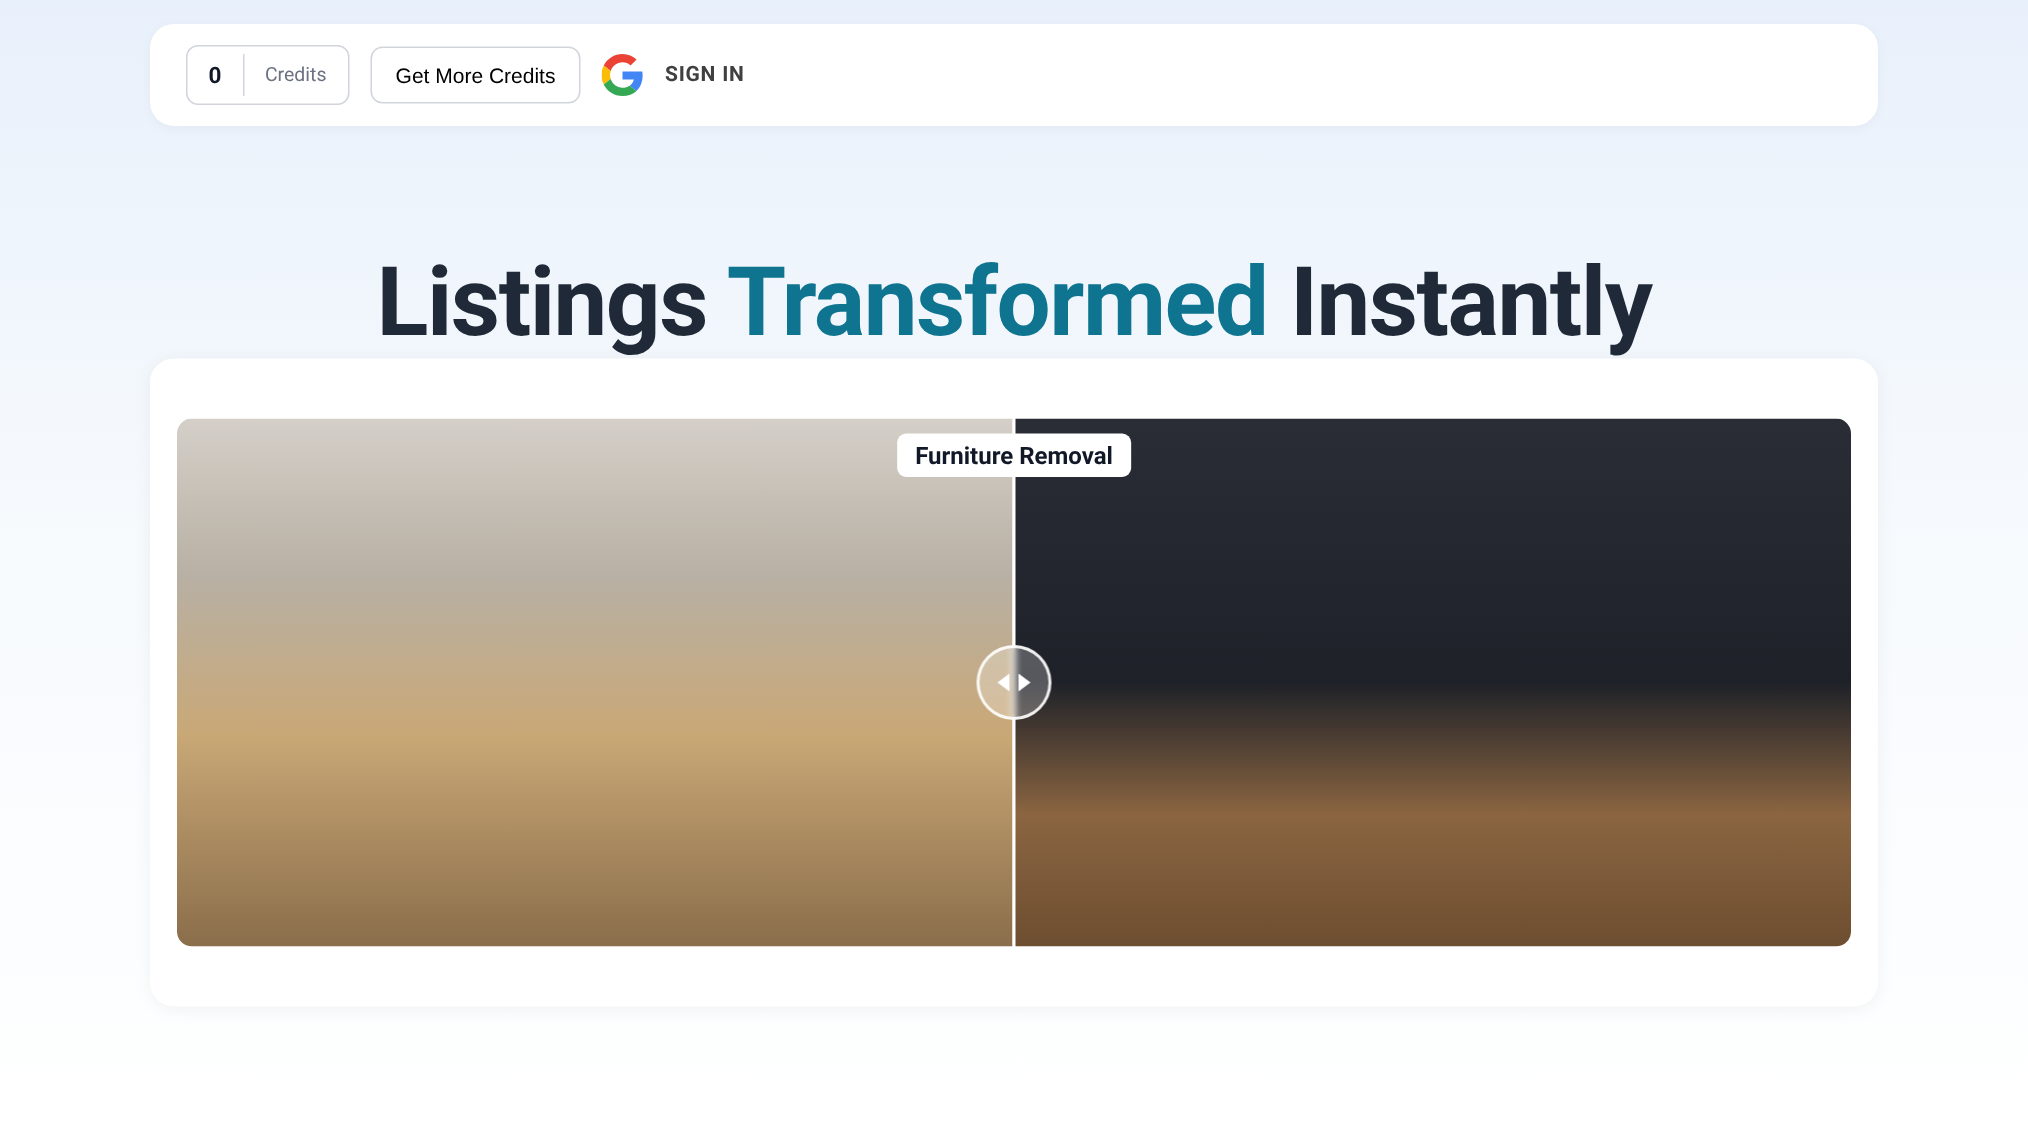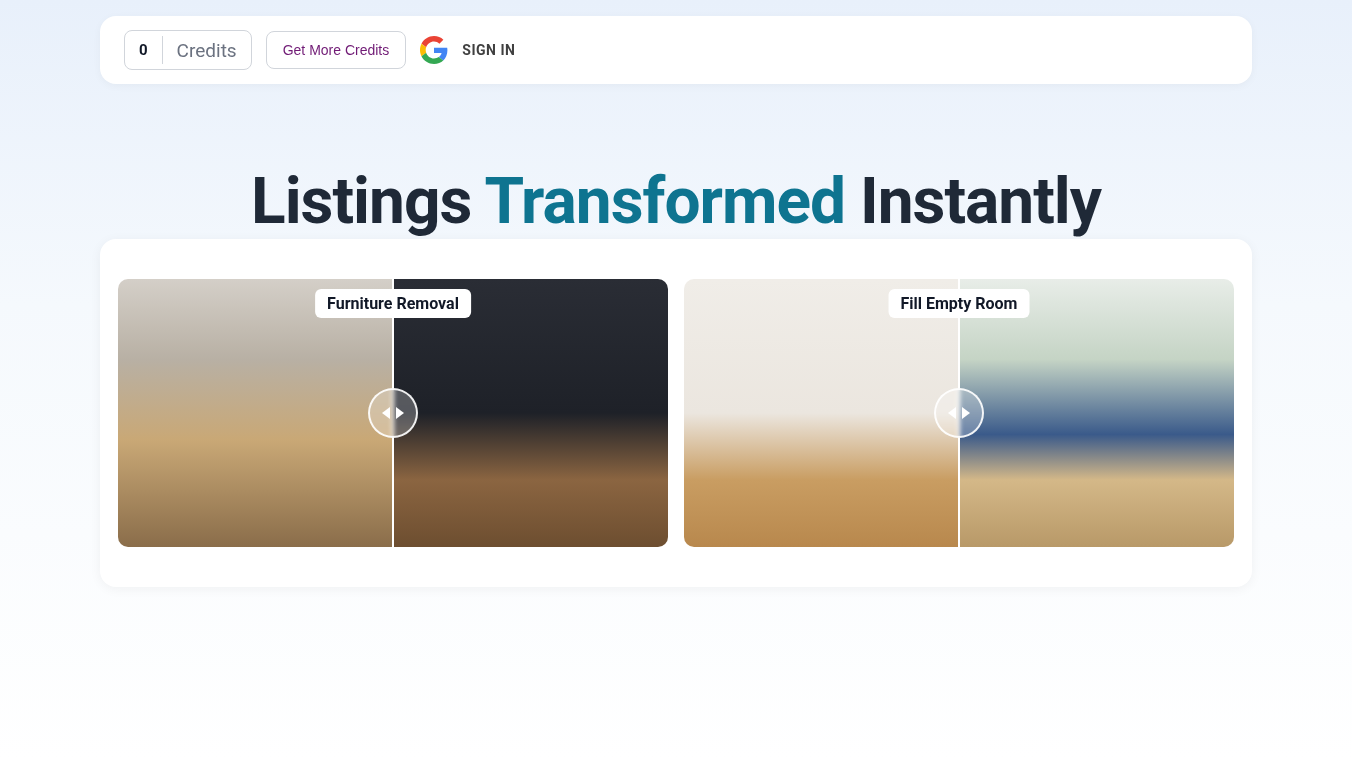--- a/index.html
+++ b/index.html
@@ -73,29 +73,29 @@
       font-size: 15px;
       color: #111827;
       padding: 0 14px;
       border-right: 1px solid #d1d5db;
       height: 28px;
       display: flex;
       align-items: center;
     }
     
     .credits-label {
-      font-size: 19px;
+      font-size: 13px;
       color: #6b7280;
       padding: 0 14px;
     }
     
     .get-credits-btn {
       border: 1px solid #d1d5db;
       background: #ffffff;
-      color: #701a75;
+      color: #000000;
       font-size: 14px;
       padding: 10px 16px;
       border-radius: 8px;
       cursor: pointer;
       font-weight: 500;
     }
     
     .google-icon {
       width: 28px;
       height: 28px;
@@ -139,21 +139,21 @@
       box-shadow: 0 2px 12px rgba(0,0,0,0.05);
       display: flex;
       gap: 16px;
     }
     
     .card {
       flex: 1;
       position: relative;
       border-radius: 10px;
       overflow: hidden;
-      height: 268px;
+      height: 352px;
       cursor: pointer;
     }
     
     .card-split {
       display: flex;
       height: 100%;
     }
     
     .card-half {
       flex: 1;
@@ -271,33 +271,17 @@
       <div class="slider-handle">
         <svg width="10" height="12" viewBox="0 0 10 12">
             <path d="M8 0 L0 6 L8 12 Z"></path>
           </svg>
         <svg width="10" height="12" viewBox="0 0 10 12">
             <path d="M2 0 L10 6 L2 12 Z"></path>
           </svg>
       </div>
     </div>
 
-    <div class="card">
-      <div class="card-split">
-        <div class="card-half card2-left"></div>
-        <div class="card-divider-line"></div>
-        <div class="card-half card2-right"></div>
-      </div>
-      <div class="card-label">Fill Empty Room</div>
-      <div class="slider-handle">
-        <svg width="10" height="12" viewBox="0 0 10 12">
-            <path d="M8 0 L0 6 L8 12 Z"></path>
-          </svg>
-        <svg width="10" height="12" viewBox="0 0 10 12">
-            <path d="M2 0 L10 6 L2 12 Z"></path>
-          </svg>
-      </div>
-    </div>
 
 
   </div>
 
 </div>
 
 </body></html>

